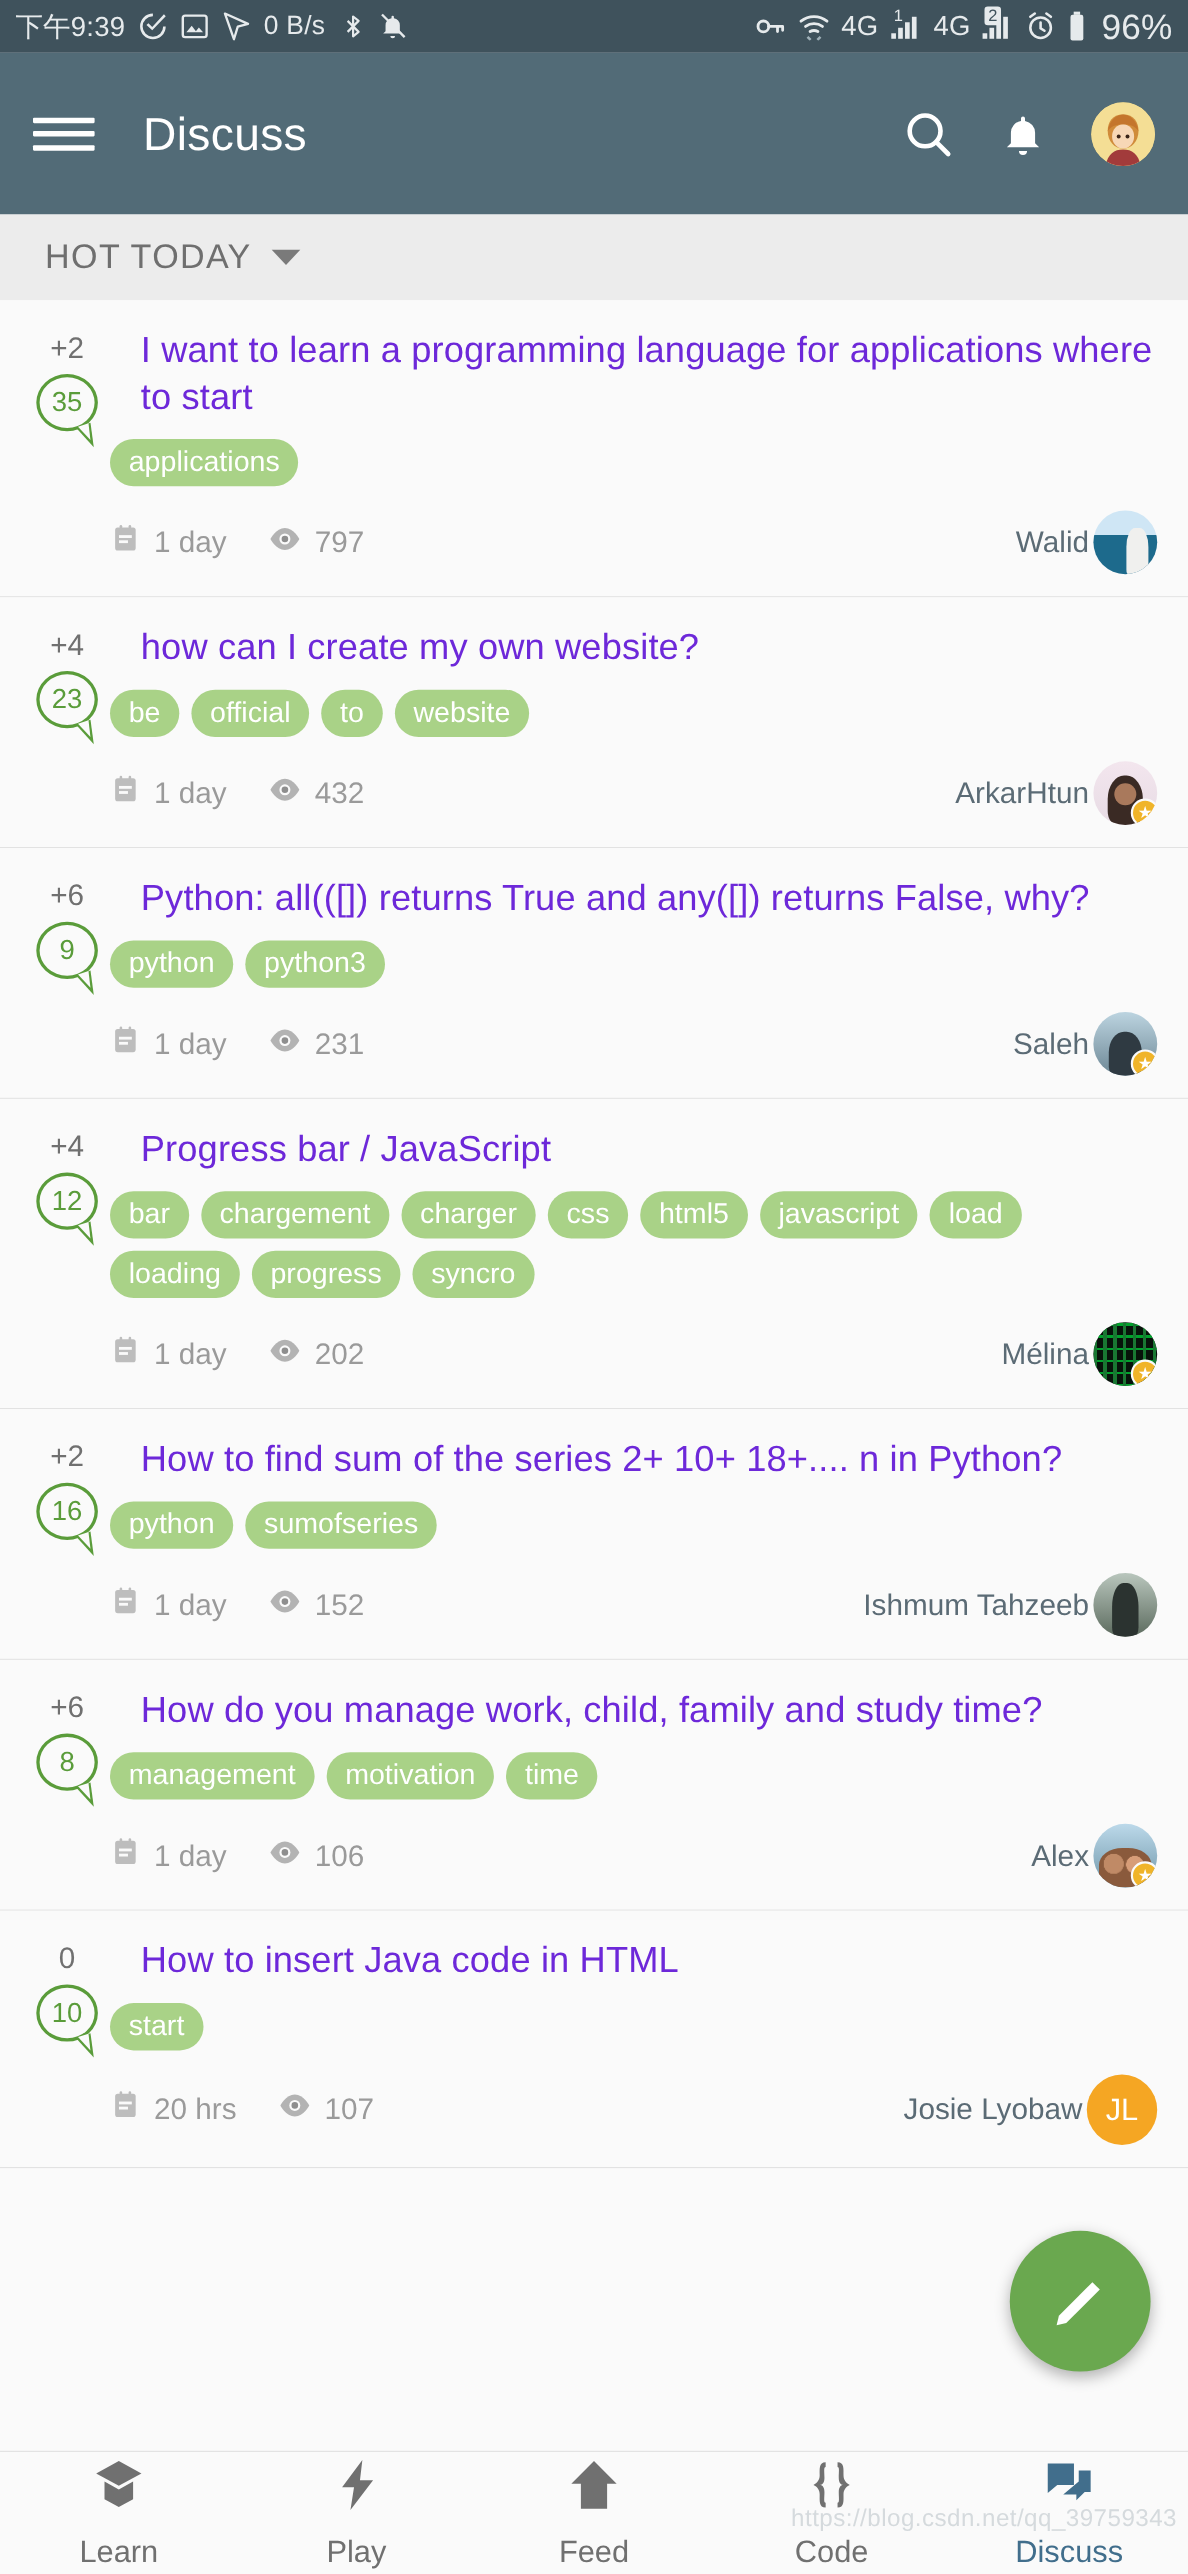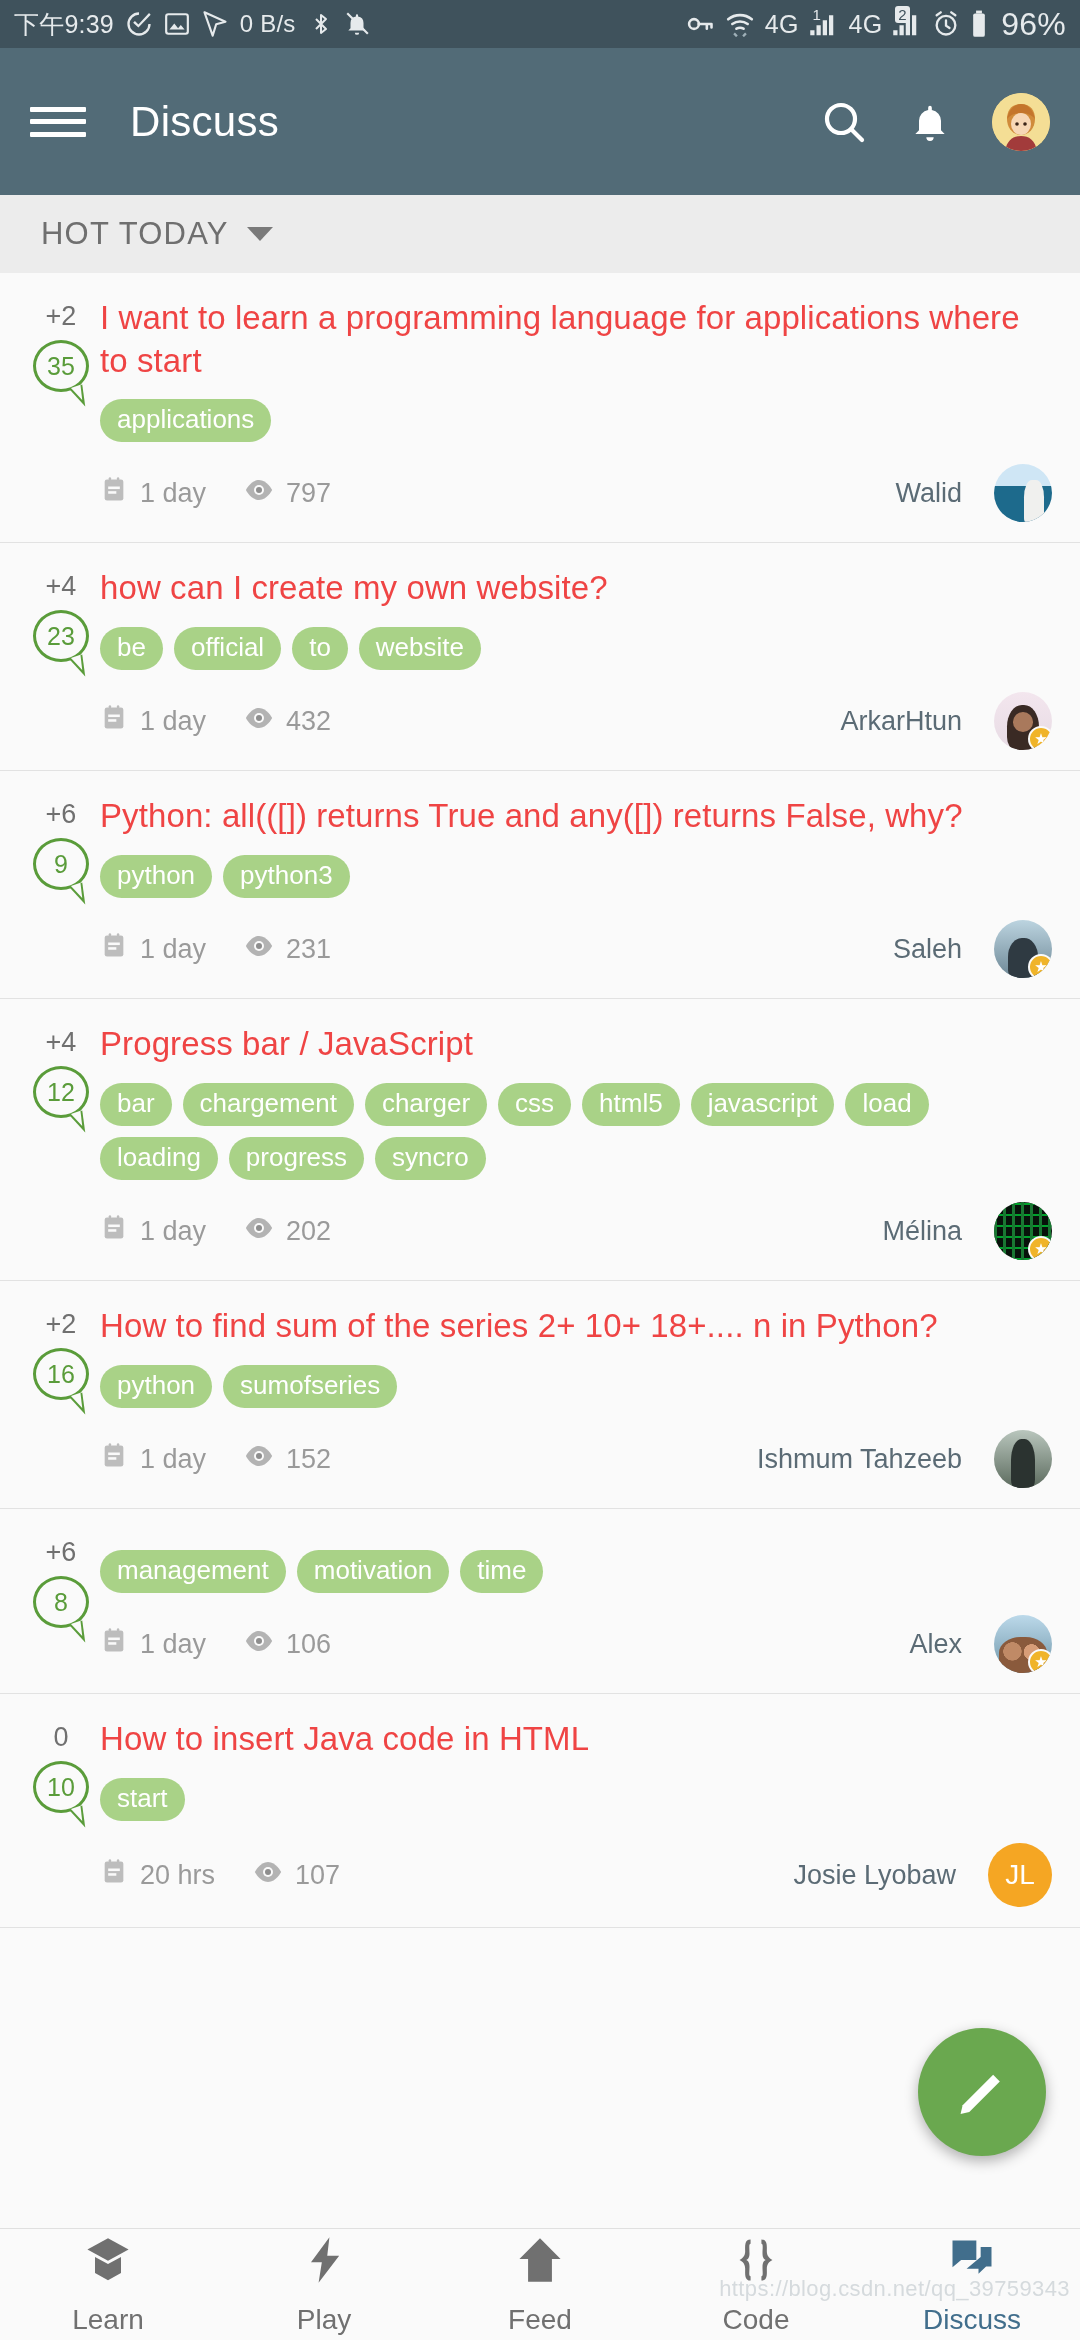--- a/index.html
+++ b/index.html
@@ -86,32 +86,33 @@
     width:0;height:0;
     border-left:7px solid transparent;
     border-right:3px solid transparent;
     border-top:15px solid #fafafa;
     transform:rotate(-18deg); z-index:1;
   }
   .bubble .n{ position:relative; z-index:2; }
 
   .body{ flex:1; min-width:0; }
   .title{
-    font-size:33px; color:#ef4444; line-height:1.29; font-weight:400;
+    font-size:33px; color:#6d28d9; line-height:1.29; font-weight:400;
     letter-spacing:.1px;
+    margin-left:28px;
   }
   .tags{ display:flex; flex-wrap:wrap; gap:11px; margin-top:17px; }
   .tag{
     background:#a9d287; color:#fff; border-radius:22px;
     padding:7px 17px 9px; font-size:26px; line-height:1.05; white-space:nowrap;
   }
   .meta{ display:flex; align-items:center; margin-top:22px; }
   .meta-left{ display:flex; align-items:center; gap:12px; color:#9a9a9a; font-size:27px; }
   .meta-left .gap{ width:14px; }
-  .meta-right{ margin-left:auto; display:flex; align-items:center; gap:32px; }
+  .meta-right{ margin-left:auto; display:flex; align-items:center; gap:4px; }
   .author{ font-size:27px; color:#5b6b75; }
   .av{
     width:58px; height:58px; border-radius:50%; flex:none; position:relative;
     overflow:hidden; background:#cfd8dc;
   }
   .badge-star{
     position:absolute; right:-2px; bottom:-2px; width:26px; height:26px;
     border-radius:50%; background:#f0b429; color:#fff; font-size:15px;
     display:flex; align-items:center; justify-content:center; z-index:3;
     border:2px solid #fafafa;
@@ -505,20 +506,21 @@
     </div>
       </div>
       <div class="post">
     <div class="votecol">
       <div class="votes">+6</div>
       <div class="bubble">
         <span class="n">8</span>
       </div>
     </div>
     <div class="body">
+      <div class="title">How do you manage work, child, family and study time?</div>
       <div class="tags">
             <span class="tag">management</span>
             <span class="tag">motivation</span>
             <span class="tag">time</span>
           </div>
       <div class="meta">
         <div class="meta-left">
           <span><svg width="28" height="28" viewBox="0 0 24 24">
                   <rect x="4" y="3" width="16" height="18" rx="2" fill="#bdbdbd"></rect>
                   <rect x="7" y="9" width="10" height="2.2" fill="#fafafa"></rect>

